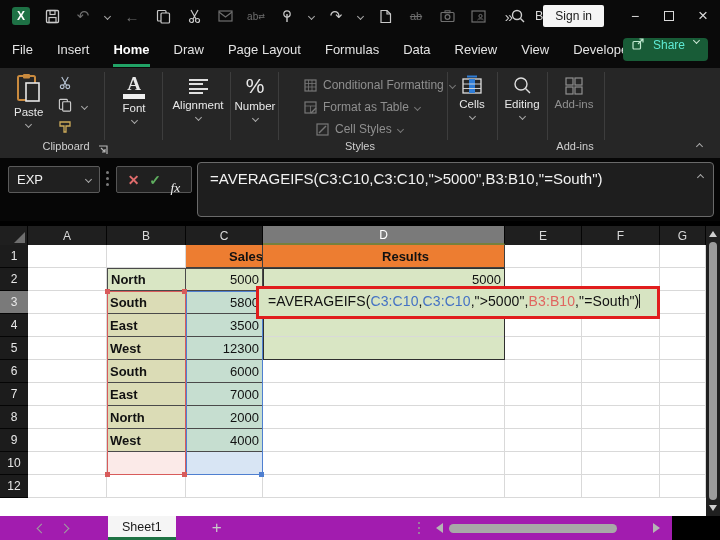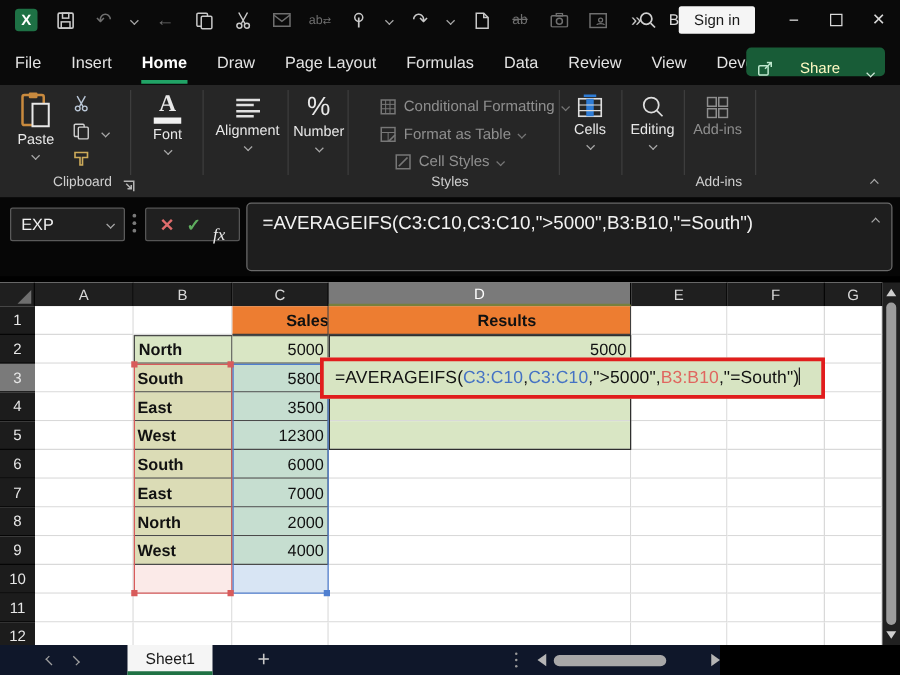--- a/index.html
+++ b/index.html
@@ -28,22 +28,22 @@
   .wbtn { width:34px; height:32px; display:flex; align-items:center; justify-content:center;
           color:#d9d9d9; font-size:14px; }
   .wmax { width:10px; height:10px; border:1.2px solid #d9d9d9; }
 
   
   .tabsrow { position:absolute; left:0; top:32px; width:720px; height:36px; background:#0a0a0a;
              display:flex; align-items:center; }
   .rtab { color:#e3e3e3; font-size:13px; padding:9px 0 7px; margin:0 12px; border-bottom:3px solid transparent; }
   .rtab.active { color:#fff; font-weight:bold; border-bottom-color:#21a366; }
   .share-btn { position:absolute; right:12px; top:6px; height:23px; background:#185c37;
-               border-radius:4px; color:#fef9c3; font-size:12px; display:flex; align-items:flex-end;
-               gap:22px; padding:0 9px; }
+               border-radius:4px; color:#5eead4; font-size:12px; display:flex; align-items:flex-start;
+               gap:9px; padding:0 9px; }
 
   
   .ribbon { position:absolute; left:0; top:68px; width:720px; height:90px; background:#262626; }
   .rsep { position:absolute; top:4px; width:1px; height:68px; background:#3d3d3d; }
   .rlabel { position:absolute; top:72px; color:#cfcfcf; font-size:11px; text-align:center; }
   .bigbtn { position:absolute; display:flex; flex-direction:column; align-items:center; color:#e8e8e8; }
   .bigbtn .lbl { font-size:11.5px; margin-top:3px; }
   .bigbtn .chev { margin-top:4px; }
   .styles-item { position:absolute; display:flex; align-items:center; gap:6px;
                  color:#8f8f8f; font-size:12px;padding-left:16px; }
@@ -115,21 +115,21 @@
 
   
   .vscroll { position:absolute; left:706px; top:226px; width:14px; height:290px; background:#202020; }
   .tri-up { width:0; height:0; border-left:4px solid transparent; border-right:4px solid transparent;
             border-bottom:6px solid #cfcfcf; position:absolute; left:3px; top:5px; }
   .tri-dn { width:0; height:0; border-left:4px solid transparent; border-right:4px solid transparent;
             border-top:6px solid #cfcfcf; position:absolute; left:3px; bottom:5px; }
   .vthumb { position:absolute; left:3px; top:16px; width:8px; height:258px; background:#9c9c9c; border-radius:4px; }
 
   
-  .sheetbar { position:absolute; left:0; top:516px; width:576px; height:24px; background:#0f172a;
+  .sheetbar { position:absolute; left:0; top:516px; width:672px; height:24px; background:#a21caf;
               display:flex; align-items:center; }
   .sb-chev { width:7px; height:7px; border-right:1.6px solid #9f9f9f; border-bottom:1.6px solid #9f9f9f; }
   .sb-chev.l { transform:rotate(135deg); margin-left:38px; }
   .sb-chev.r { transform:rotate(-45deg); margin-left:16px; }
   .sheettab { margin-left:40px; height:24px; background:#f5f5f5; color:#1a1a1a; font-size:12.5px;
               display:flex; align-items:center; padding:0 14px; border-bottom:3px solid #1f7244; }
   .addsheet { color:#c9c9c9; font-size:17px; margin-left:36px; line-height:20px; }
   .sb-dots { margin-left:196px; display:flex; flex-direction:column; gap:2.5px; }
   .sb-dots i { width:2.5px; height:2.5px; border-radius:50%; background:#9a9a9a; }
   .htri-l { width:0; height:0; border-top:5px solid transparent; border-bottom:5px solid transparent;
@@ -520,30 +520,20 @@
       <div class="rh">10</div>
       <div class="cell wA"></div>
       <div class="cell wB pink"></div>
       <div class="cell wC lblue"></div>
       <div class="cell wD"></div>
       <div class="cell wE"></div>
       <div class="cell wF"></div>
       <div class="cell wG"></div>
     </div>
 
-    <div class="grow">
-      <div class="rh">11</div>
-      <div class="cell wA"></div>
-      <div class="cell wB"></div>
-      <div class="cell wC"></div>
-      <div class="cell wD"></div>
-      <div class="cell wE"></div>
-      <div class="cell wF"></div>
-      <div class="cell wG"></div>
-    </div>
 
     <div class="grow">
       <div class="rh">12</div>
       <div class="cell wA"></div>
       <div class="cell wB"></div>
       <div class="cell wC"></div>
       <div class="cell wD"></div>
       <div class="cell wE"></div>
       <div class="cell wF"></div>
       <div class="cell wG"></div>

